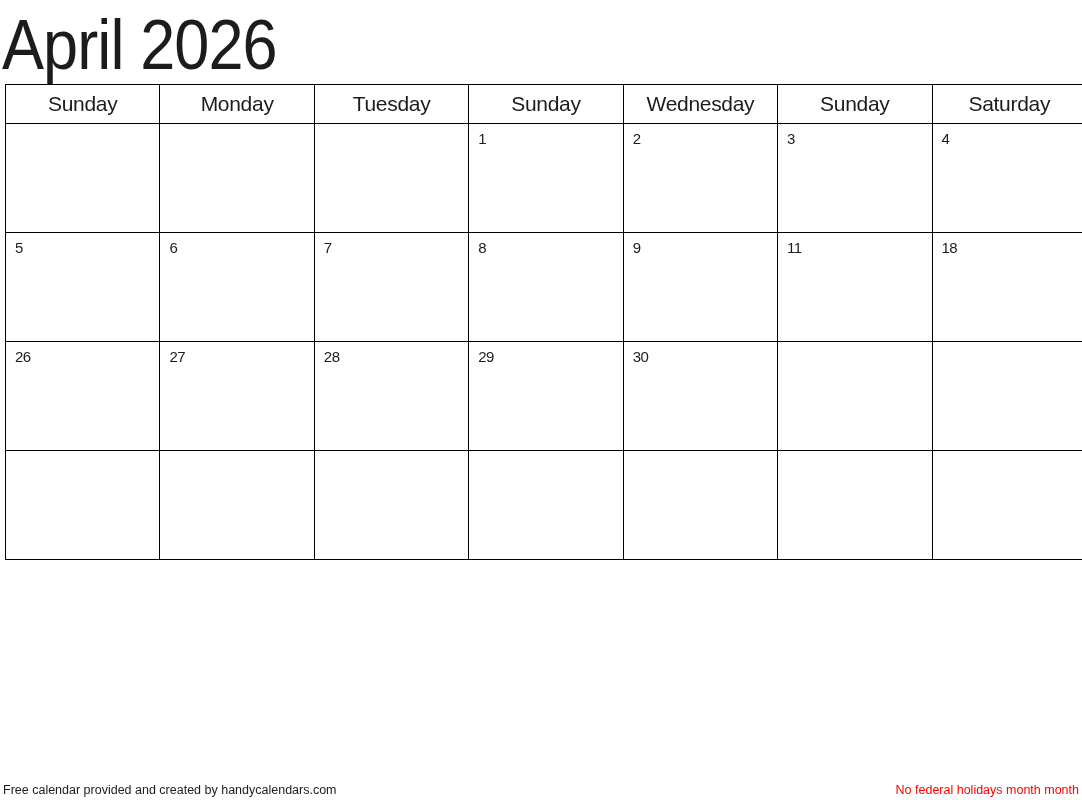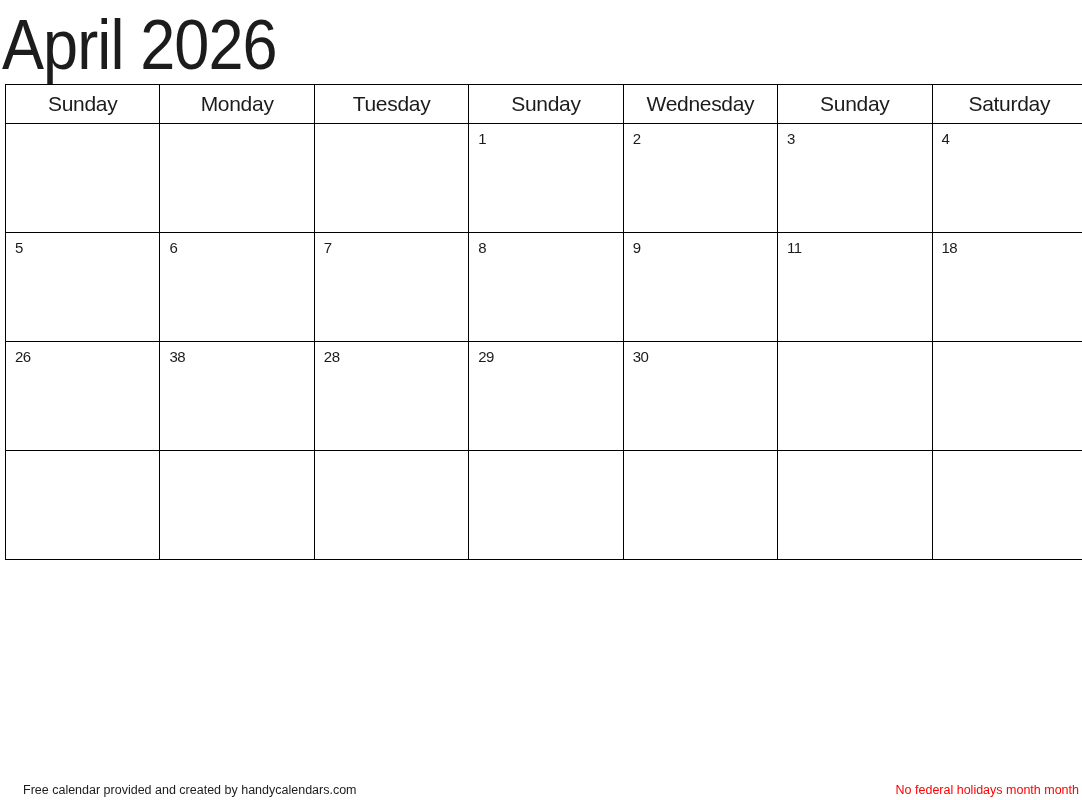--- a/index.html
+++ b/index.html
@@ -98,35 +98,35 @@
       <td><span class="daynum">5</span></td>
       <td><span class="daynum">6</span></td>
       <td><span class="daynum">7</span></td>
       <td><span class="daynum">8</span></td>
       <td><span class="daynum">9</span></td>
       <td><span class="daynum">11</span></td>
       <td><span class="daynum">18</span></td>
     </tr>
     <tr>
       <td><span class="daynum">26</span></td>
-      <td><span class="daynum">38</span></td>
+      <td><span class="daynum">27</span></td>
       <td><span class="daynum">28</span></td>
       <td><span class="daynum">29</span></td>
       <td><span class="daynum">30</span></td>
       <td><span class="daynum"></span></td>
       <td><span class="daynum"></span></td>
     </tr>
     <tr>
       <td><span class="daynum"></span></td>
       <td><span class="daynum"></span></td>
       <td><span class="daynum"></span></td>
       <td><span class="daynum"></span></td>
       <td><span class="daynum"></span></td>
       <td><span class="daynum"></span></td>
       <td><span class="daynum"></span></td>
     </tr>
   </tbody>
 </table>
 
 <div class="footer">
-  <span style="color: rgb(28, 28, 28); margin-left: 20px;">Free calendar provided and created by handycalendars.com</span>
+  <span style="color: rgb(28, 28, 28);">Free calendar provided and created by handycalendars.com</span>
   <span style="color: rgb(255, 0, 0);">No federal holidays month month</span>
 </div>
 
 </body></html>

